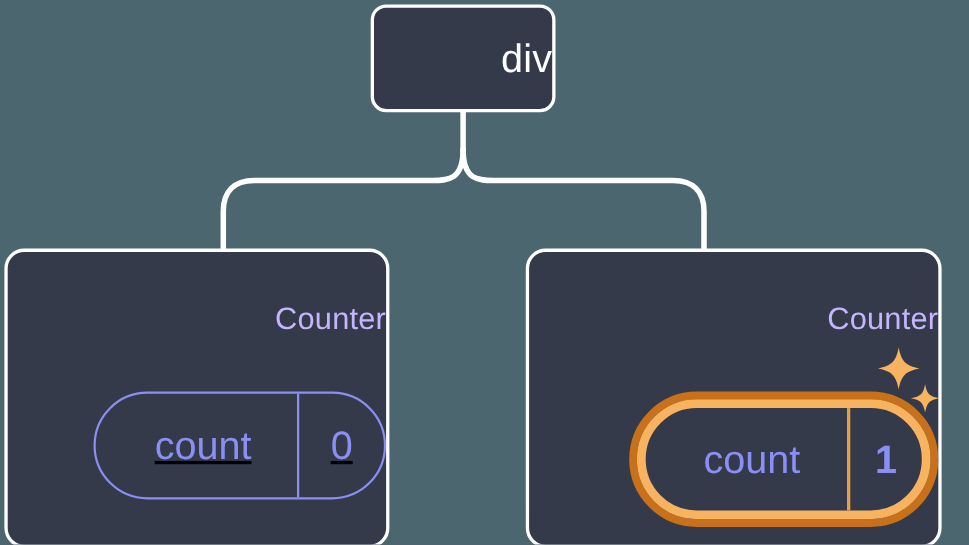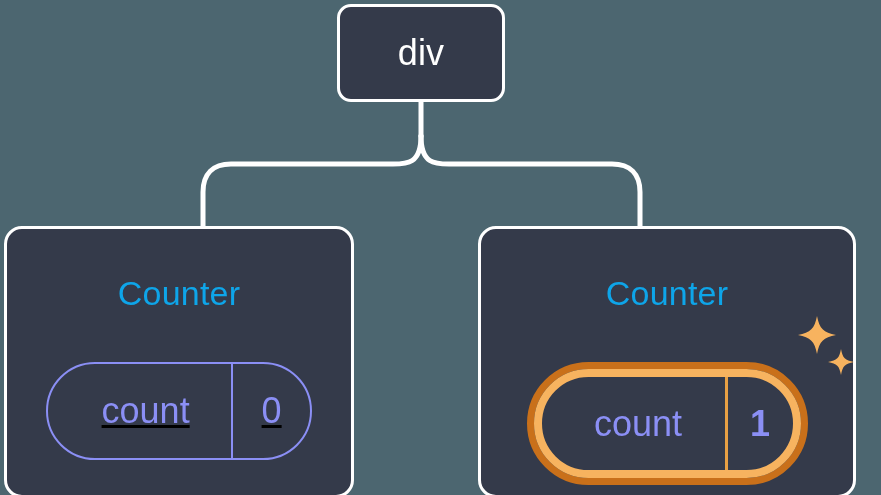--- a/index.html
+++ b/index.html
@@ -33,21 +33,21 @@
 
   
   .node {
     position: absolute;
     box-sizing: border-box;
     background: #343a4a;
     border: 3px solid #ffffff;
     border-radius: 14px;
     display: flex;
     flex-direction: column;
-    align-items: center;
+    align-items: flex-end;
   }
 
   #node-div {
     left: 337px;
     top: 4px;
     width: 168px;
     height: 98px;
     justify-content: center;
   }
   #node-div .node-title {
@@ -60,23 +60,23 @@
   .node-child {
     width: 350px;
     height: 272px;
     border-radius: 18px;
     padding-top: 47px;
   }
   #node-counter-left  { left: 4px;   top: 226px; }
   #node-counter-right { left: 478px; top: 226px; width: 378px; }
 
   .node-child .node-title {
-    font-size: 34px;
+    font-size: 28px;
     line-height: 1;
-    color: #0ea5e9;
+    color: #c4b5fd;
     letter-spacing: 0.2px;
   }
 
   
   .pill-wrap {
     position: relative;
     margin-top: 52px;
     display: flex;
     align-items: center;
     justify-content: center;

